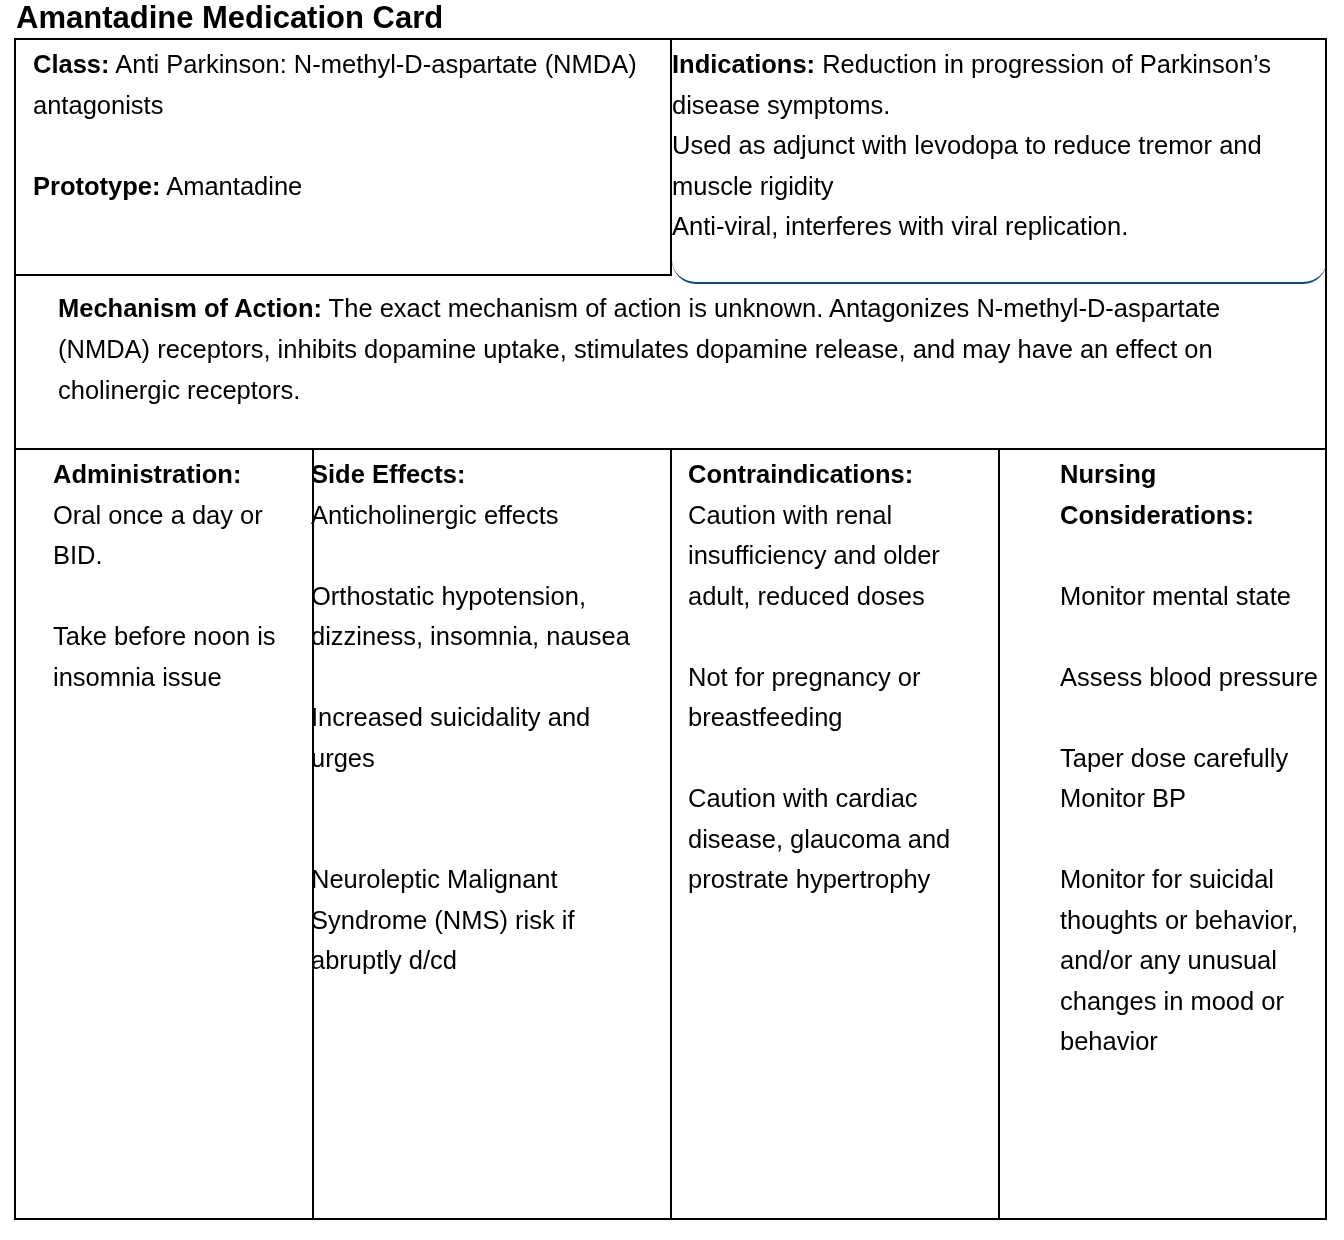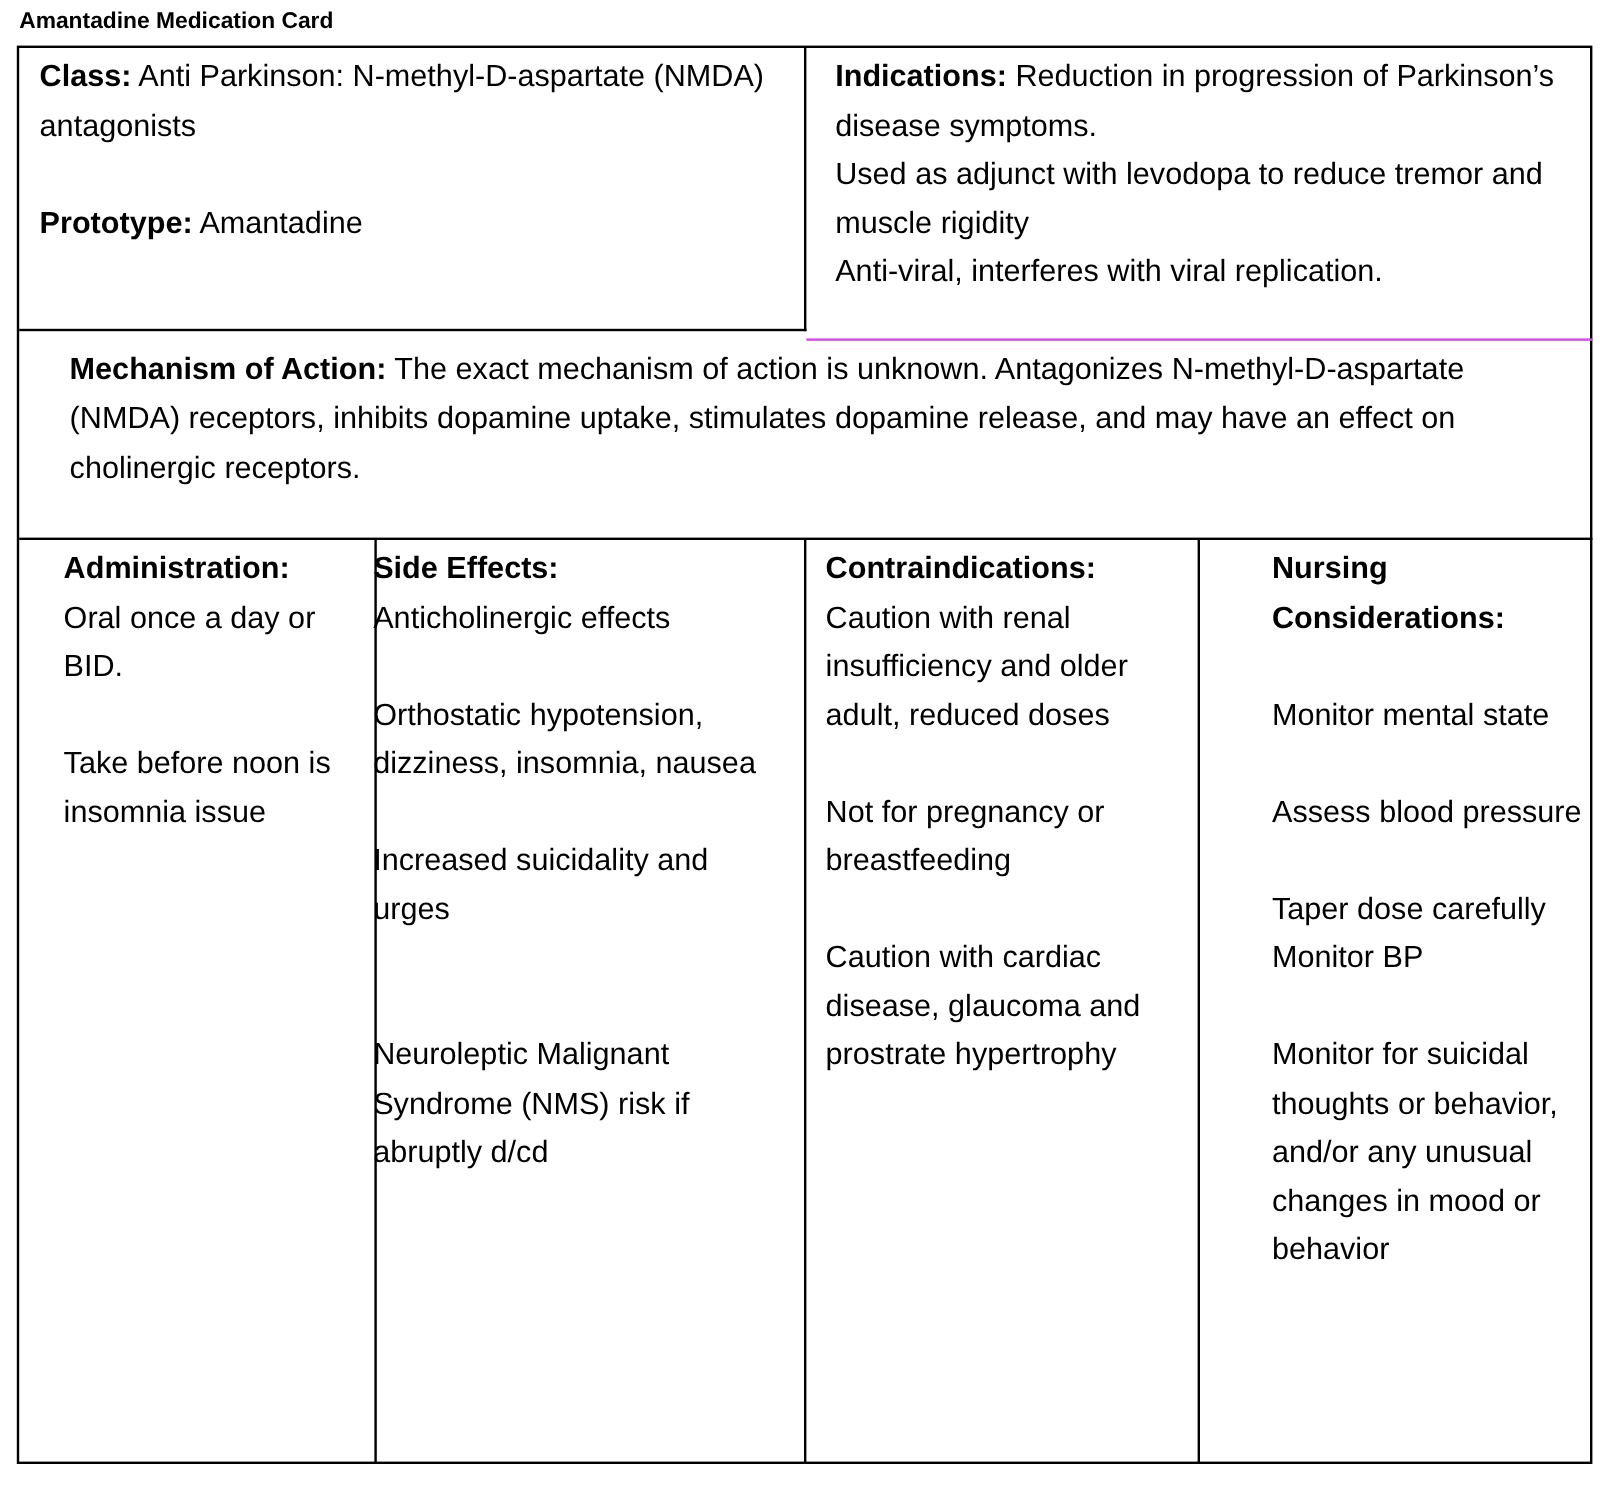--- a/index.html
+++ b/index.html
@@ -1,22 +1,22 @@
 <!DOCTYPE html>
 <html><head>
 <meta charset="utf-8">
 <style>
   html, body { margin: 0; padding: 0; background: #ffffff; }
   body { width: 1344px; height: 1240px; position: relative; overflow: hidden;
          font-family: "Liberation Sans", "DejaVu Sans", sans-serif; color: #000; }
-  .title { position: absolute; left: 16px; top: 3px; font-size: 19px; font-weight: bold; line-height: 30px; }
+  .title { position: absolute; left: 16px; top: 3px; font-size: 31px; font-weight: bold; line-height: 30px; }
   .card { position: absolute; left: 14px; top: 38px; width: 1313px; height: 1182px; box-sizing: border-box; border: 2px solid #000; }
   .cell { position: absolute; box-sizing: border-box; padding: 4px 14px 0 17px; font-size: 25.5px; line-height: 40.5px; }
   .row1-left { left: 0; top: 0; width: 656px; height: 236px; border-right: 2px solid #000; border-bottom: 2px solid #000; }
-  .row1-right { left: 656px; top: 0; width: 655px; height: 244px; border-bottom: 2px solid #d946ef; padding-left: 24px; }
+  .row1-right { left: 656px; top: 0; width: 655px; height: 244px; border-bottom: 2px solid #0c4a6e; padding-left: 0; border-radius: 24px; }
   .row2 { left: 0; top: 244px; width: 1311px; height: 166px; border-bottom: 2px solid #000; }
   .c1 { left: 0; top: 410px; width: 278px; height: 770px; border-right: 2px solid #000; margin-left: 20px; }
   .c2 { left: 278px; top: 410px; width: 378px; height: 770px; border-right: 2px solid #000; }
   .c3 { left: 656px; top: 410px; width: 328px; height: 770px; border-right: 2px solid #000; padding-left: 16px; }
   .c4 { left: 984px; top: 410px; width: 327px; height: 770px; padding-left: 16px; margin-left: 44px; }
   .lbl { font-weight: bold; }
   .para { margin: 0; }
   .gap { height: 40.5px; }
   .row2 .para { line-height: 41px; margin-left: 25px; }
 </style>

